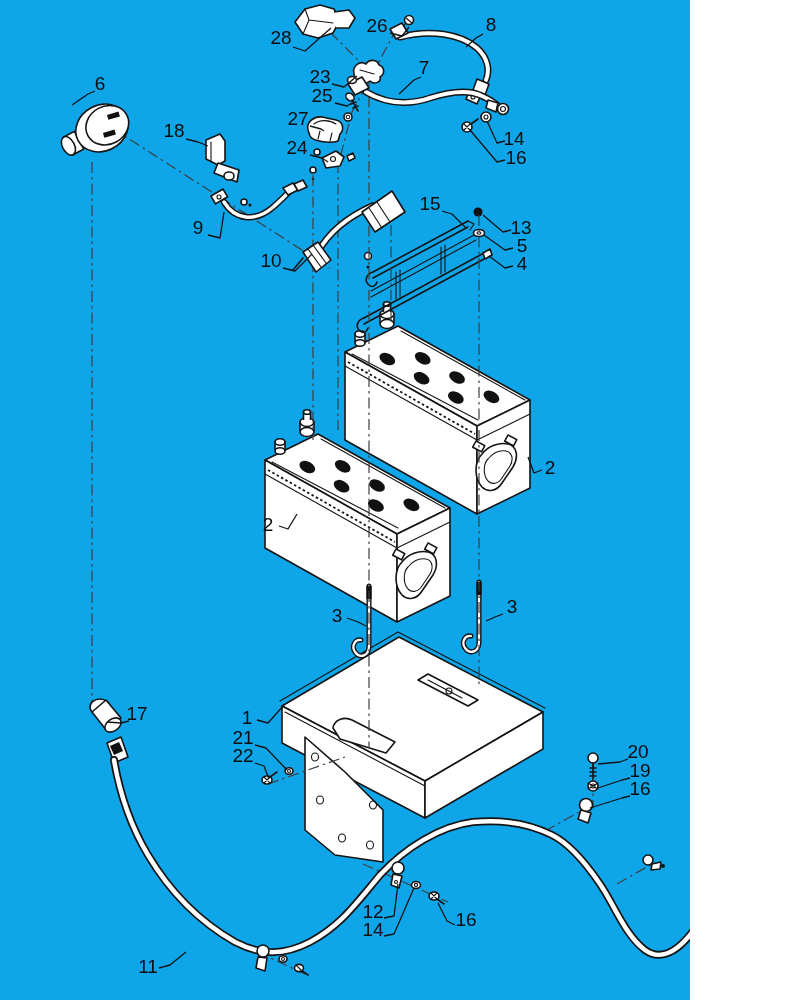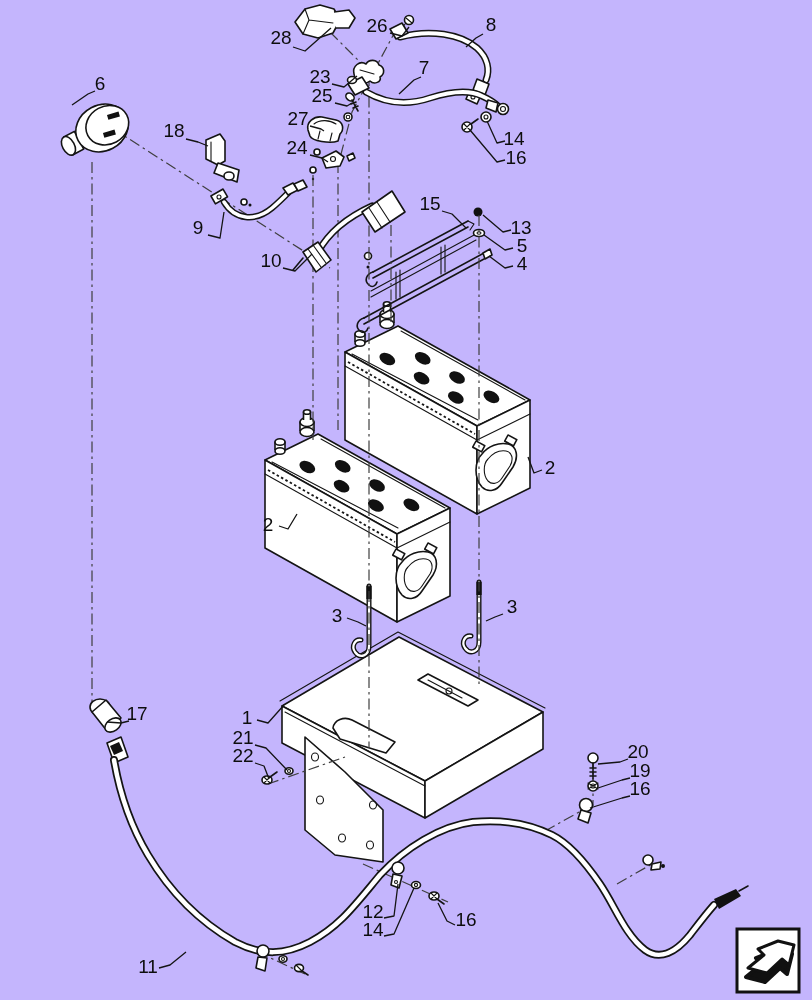--- a/index.html
+++ b/index.html
@@ -1,16 +1,16 @@
 <!DOCTYPE html>
 <html><head>
 <meta charset="utf-8">
 <style>
   html,body{margin:0;padding:0;background:#ffffff;}
-  .page{position:relative;width:812px;height:1000px;background:#c4b5fd;overflow:hidden;
+  .page{position:relative;width:690px;height:1000px;background:#0ea5e9;overflow:hidden;
         font-family:"Liberation Sans",sans-serif;}
   svg{display:block;}
   .ln{stroke:#141414;fill:none;stroke-width:1.6;stroke-linejoin:round;stroke-linecap:round;}
   .thin{stroke-width:1.1;}
   .fw{fill:#ffffff;stroke:#141414;stroke-width:1.6;stroke-linejoin:round;}
   .fb{fill:#111111;stroke:none;}
   .dash{stroke:#3f3f3f;stroke-width:1.2;fill:none;stroke-dasharray:11 4 2.5 4;}
   .cable-o{stroke:#141414;fill:none;stroke-linecap:round;}
   .cable-i{stroke:#ffffff;fill:none;stroke-linecap:round;}
   .leader{stroke:#141414;stroke-width:1.3;fill:none;stroke-linejoin:round;}

